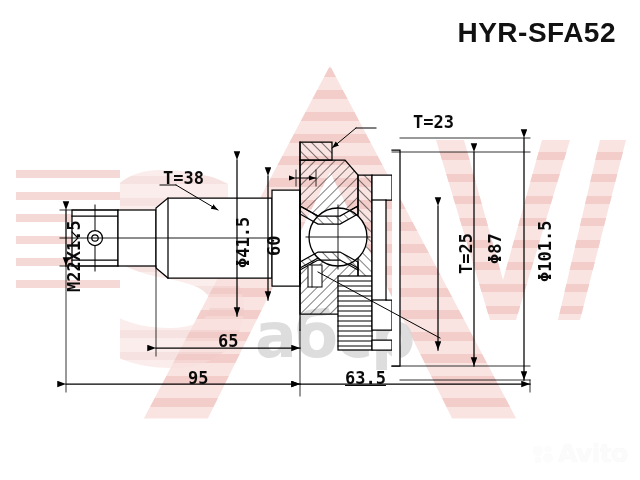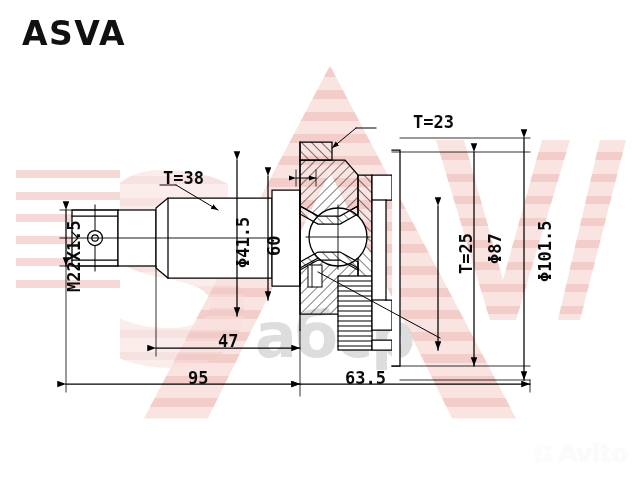--- a/index.html
+++ b/index.html
@@ -168,21 +168,21 @@
       <svg width="22" height="20" viewBox="0 0 22 20">
         <circle cx="6" cy="7" r="5.4" fill="#fcfcfc"></circle>
         <circle cx="16" cy="5" r="3.6" fill="#fcfcfc"></circle>
         <circle cx="6" cy="16" r="3.6" fill="#fcfcfc"></circle>
         <circle cx="16" cy="14" r="5.0" fill="#fcfcfc"></circle>
       </svg>
       <span class="av-txt">Avito</span>
     </div>
   </div>
 
-  <div id="brand">ASVA</div>
+  <div id="partno">HYR-SFA52</div>
 
   <svg id="drawing" viewBox="0 0 640 480">
     <defs>
 
       <pattern id="hatchR" width="7" height="7" patternUnits="userSpaceOnUse" patternTransform="rotate(45)">
         <line x1="0" y1="0" x2="0" y2="7" stroke="#000" stroke-width="1"></line>
       </pattern>
       <pattern id="hatchL" width="7" height="7" patternUnits="userSpaceOnUse" patternTransform="rotate(-45)">
         <line x1="0" y1="0" x2="0" y2="7" stroke="#000" stroke-width="1"></line>
       </pattern>
@@ -315,19 +315,19 @@
   <div class="lbl v" style="left:233px;top:268px;font-size:17px;">Φ41.5</div>
 
   <div class="lbl v" style="left:264px;top:256px;font-size:17px;">60</div>
 
   <div class="lbl v" style="left:456px;top:274px;font-size:17px;">T=25</div>
 
   <div class="lbl v" style="left:485px;top:264px;font-size:17px;">Φ87</div>
 
   <div class="lbl v" style="left:535px;top:282px;font-size:17px;">Φ101.5</div>
 
-  <div class="lbl" style="left:218px;top:331px;font-size:17px;">47</div>
+  <div class="lbl" style="left:218px;top:331px;font-size:17px;">65</div>
 
   <div class="lbl" style="left:188px;top:368px;font-size:17px;text-align:center;">95</div>
 
-  <div class="lbl" style="left:345px;top:368px;font-size:17px;">63.5</div>
+  <div class="lbl" style="left:345px;top:368px;font-size:17px;text-decoration:underline;">63.5</div>
 
 </div>
 
 </body></html>

